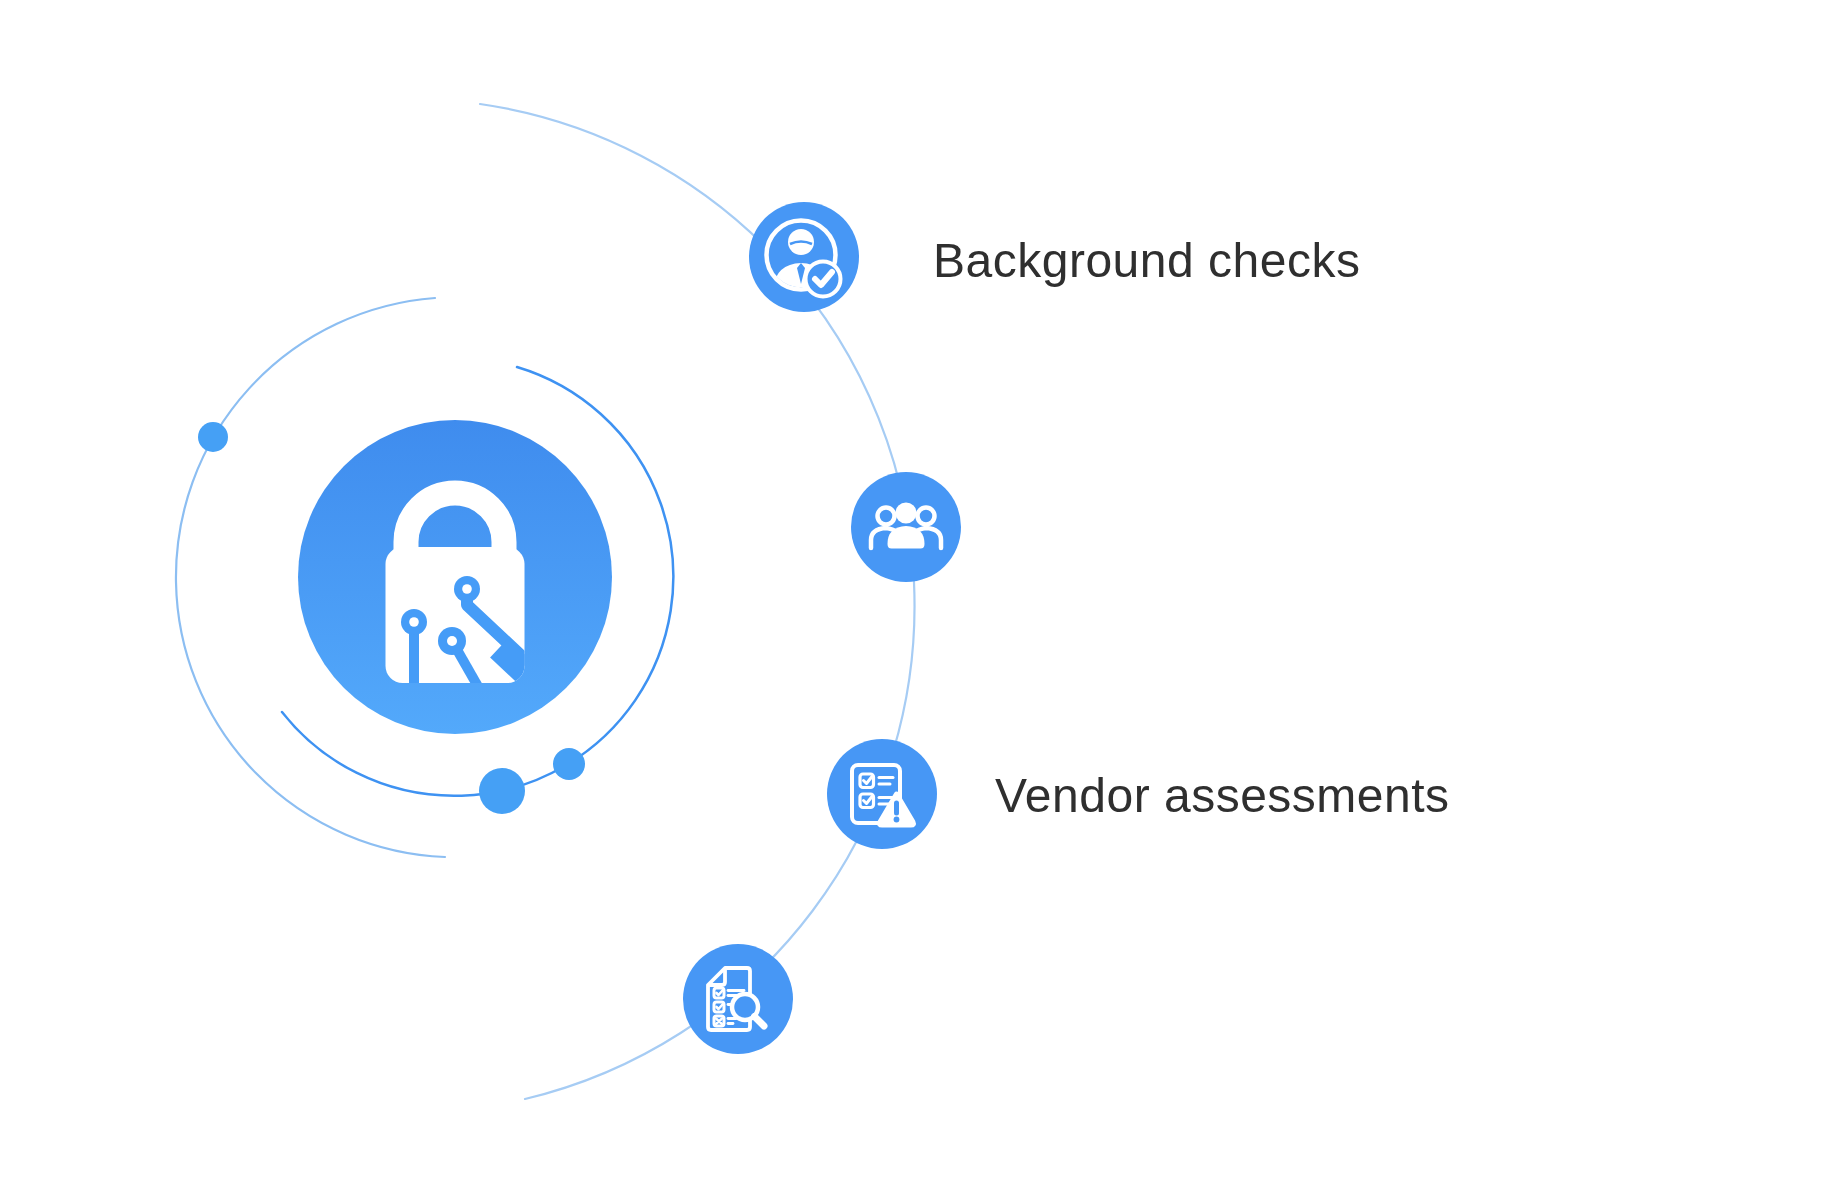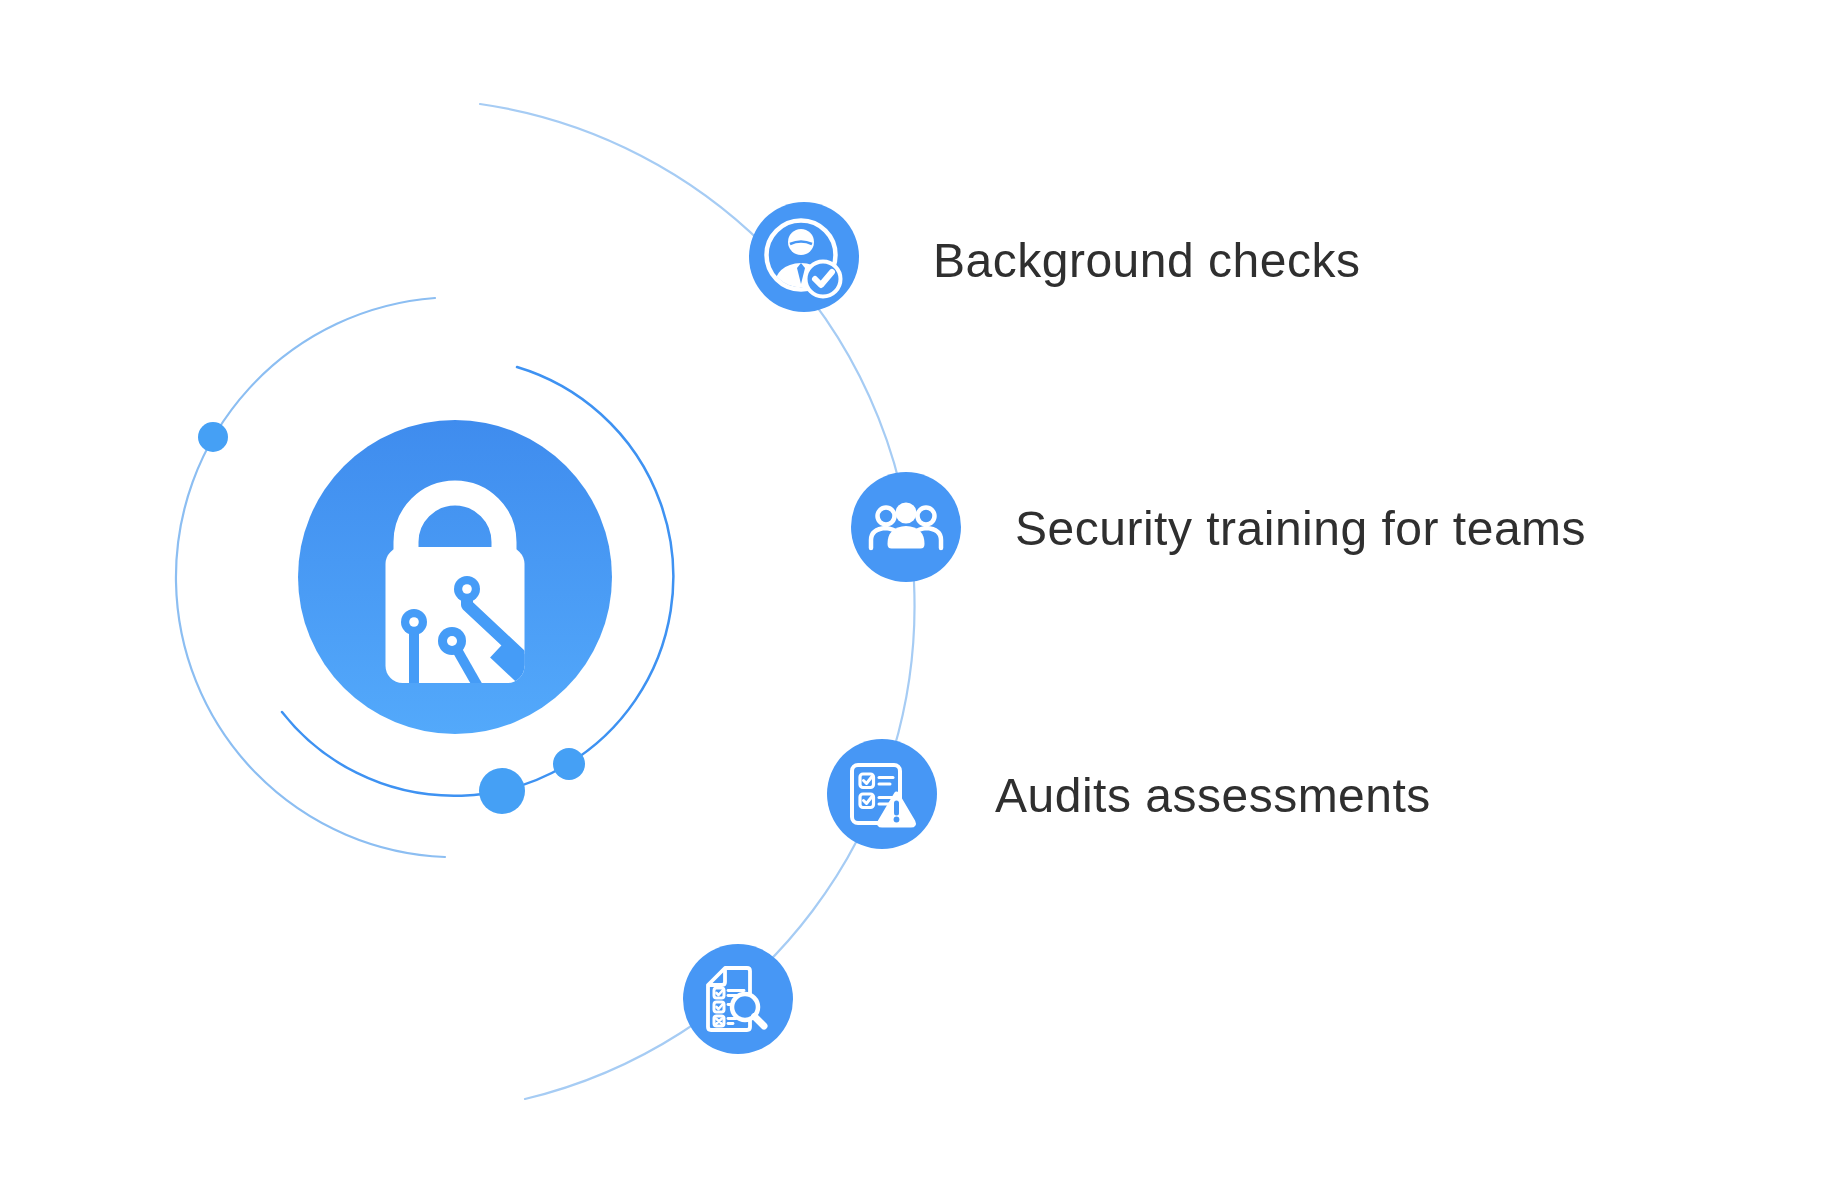--- a/index.html
+++ b/index.html
@@ -125,42 +125,41 @@
     <svg viewBox="0 0 110 110">
       <circle class="icon-bg" cx="55" cy="55" r="55"></circle>
       <circle class="s-w" cx="35" cy="44" r="8.5" stroke-width="4.5"></circle>
       <circle class="s-w" cx="75" cy="44" r="8.5" stroke-width="4.5"></circle>
       <path class="s-w" d="M 20 76 V 68 Q 20 57 35 56 Q 42 57 46 60" stroke-width="4.5" stroke-linecap="round"></path>
       <path class="s-w" d="M 90 76 V 68 Q 90 57 75 56 Q 68 57 64 60" stroke-width="4.5" stroke-linecap="round"></path>
       <circle class="f-w" cx="55" cy="41" r="10.5"></circle>
       <path class="f-w" d="M 36.5 72 Q 36.5 55 55 54 Q 73.5 55 73.5 72 Q 73.5 76.5 69.5 76.5 L 40.5 76.5 Q 36.5 76.5 36.5 72 Z"></path>
     </svg>
   </div>
-  <div class="label" style="left:1015px;top:505px">Security training for teams</div>
 
   <div class="node" style="left:827px;top:739px">
     <svg viewBox="0 0 110 110">
       <circle class="icon-bg" cx="55" cy="55" r="55"></circle>
       <rect class="s-w" x="25" y="26" width="48" height="58" rx="6" stroke-width="4"></rect>
       <rect class="s-w" x="33" y="35" width="13.5" height="13.5" rx="3" stroke-width="3.2"></rect>
       <path class="s-w" d="M 36.5 41.5 L 39.5 44.5 L 45 37.5" stroke-width="3" stroke-linecap="round" stroke-linejoin="round"></path>
       <path class="s-w" d="M 52 38.5 H 66" stroke-width="3" stroke-linecap="round"></path>
       <path class="s-w" d="M 52 45 H 63" stroke-width="3" stroke-linecap="round"></path>
       <rect class="s-w" x="33" y="55" width="13.5" height="13.5" rx="3" stroke-width="3.2"></rect>
       <path class="s-w" d="M 36.5 61.5 L 39.5 64.5 L 45 57.5" stroke-width="3" stroke-linecap="round" stroke-linejoin="round"></path>
       <path class="s-w" d="M 52 58.5 H 66" stroke-width="3" stroke-linecap="round"></path>
       <path class="s-w" d="M 52 65 H 63" stroke-width="3" stroke-linecap="round"></path>
       <g>
         <path class="f-w" d="M 69.5 55 L 86 83 Q 87.5 86 84 86 L 55 86 Q 51.5 86 53 83 Z" stroke="#FFFFFF" stroke-width="5" stroke-linejoin="round"></path>
         <path class="blue-s" d="M 69.5 64 V 74" stroke-width="5" stroke-linecap="round"></path>
         <circle class="blue-f" cx="69.5" cy="80.5" r="2.9"></circle>
       </g>
     </svg>
   </div>
-  <div class="label" style="left:995px;top:772px">Audits assessments</div>
+  <div class="label" style="left:995px;top:772px">Vendor assessments</div>
 
   <div class="node" style="left:683px;top:944px">
     <svg viewBox="0 0 110 110">
       <circle class="icon-bg" cx="55" cy="55" r="55"></circle>
       <path class="s-w" d="M 42 24 L 64 24 Q 67 24 67 27 L 67 83 Q 67 86 64 86 L 28 86 Q 25 86 25 83 L 25 41 Z" stroke-width="3.8" stroke-linejoin="round"></path>
       <path class="s-w" d="M 42 24 L 42 38 Q 42 41 39 41 L 25 41" stroke-width="3.8" stroke-linejoin="round"></path>
       <rect class="s-w" x="31" y="44" width="10" height="10" rx="2.5" stroke-width="3"></rect>
       <path class="s-w" d="M 33.5 49 L 35.5 51 L 39.5 46.5" stroke-width="2.6" stroke-linecap="round" stroke-linejoin="round"></path>
       <path class="s-w" d="M 45 46.5 H 61" stroke-width="2.8" stroke-linecap="round"></path>
       <path class="s-w" d="M 45 51.5 H 58" stroke-width="2.8" stroke-linecap="round"></path>

